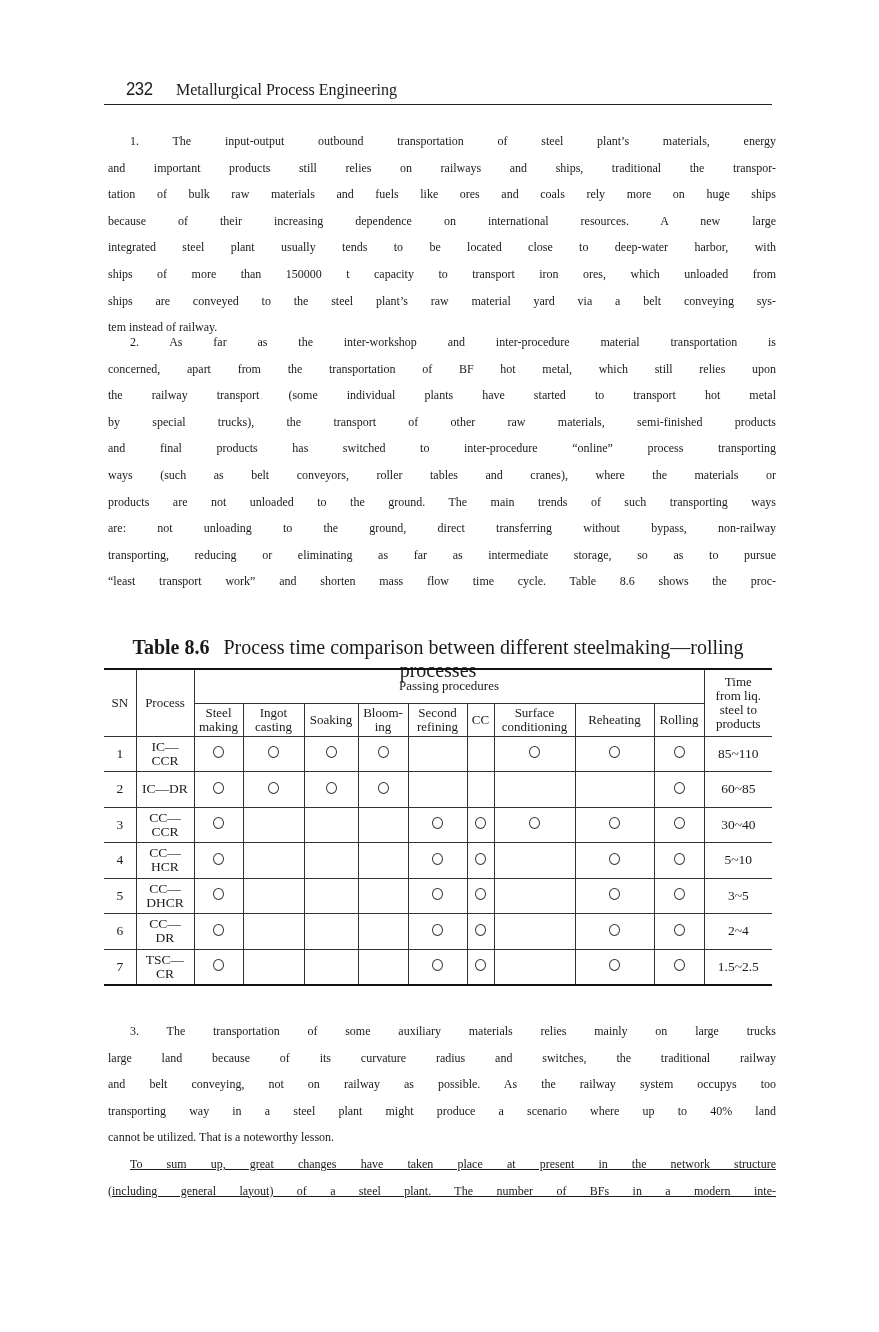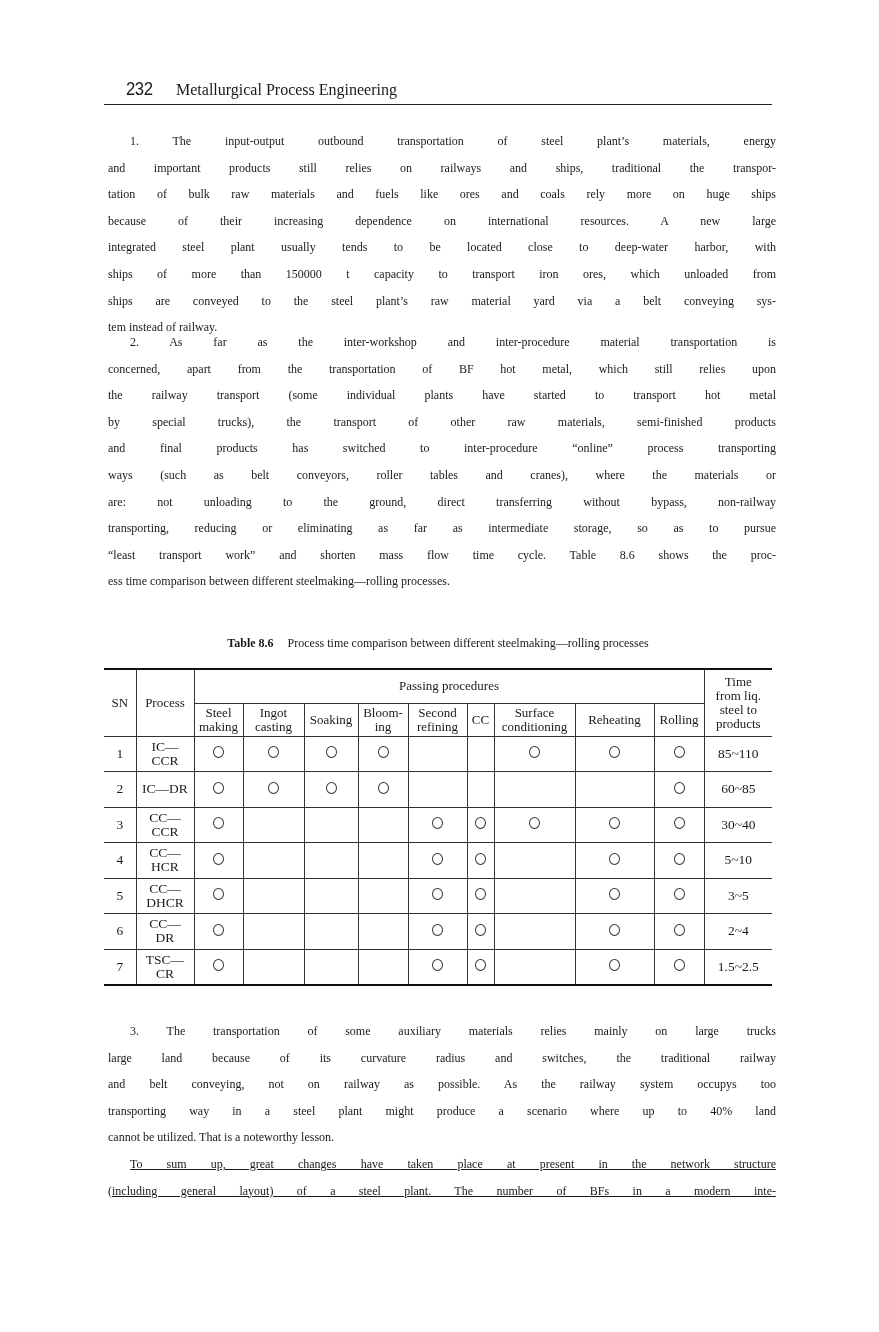--- a/index.html
+++ b/index.html
@@ -9,21 +9,21 @@
             border-bottom: 1.5px solid #222; }
   .pnum { position: absolute; left: 22px; top: 0px; font-family: "Liberation Sans", sans-serif;
           font-size: 19px; letter-spacing: -0.5px; transform: scaleX(0.88); transform-origin: left; }
   .htitle { position: absolute; left: 72px; top: 3px; font-size: 16px; }
   .para { position: absolute; left: 104px; width: 668px; font-size: 12px; line-height: 26.6px;
           text-align: justify; text-align-last: left; margin: 4px; }
   .para .ln { display: block; text-align: justify; text-align-last: justify; white-space: nowrap; }
   .para .ln.last { text-align-last: left; }
   .para .ln.ind { padding-left: 22px; }
   .caption { position: absolute; left: 104px; width: 668px; top: 636px; text-align: center;
-             font-size: 12px; }
+             font-size: 20px; }
   .caption b { margin-right: 14px; }
   table.t { position: absolute; left: 104px; top: 668px; width: 668px; border-collapse: collapse;
             font-size: 13px; table-layout: fixed; }
   table.t td, table.t th { border: 1px solid #333; text-align: center; padding: 0; font-weight: normal;
             line-height: 14px; }
   table.t { border-top: 2px solid #111; border-bottom: 2.5px solid #111; }
   table.t tr > *:first-child { border-left: none; }
   table.t tr > *:last-child { border-right: none; }
   table.t tbody tr { height: 35.5px; }
   table.t tbody td { font-size: 13.5px; }
@@ -50,24 +50,24 @@
   <span class="ln last">tem instead of railway.</span>
 </div>
 
 <div class="para" style="top:325px;">
   <span class="ln ind">2. As far as the inter-workshop and inter-procedure material transportation is</span>
   <span class="ln">concerned, apart from the transportation of BF hot metal, which still relies upon</span>
   <span class="ln">the railway transport (some individual plants have started to transport hot metal</span>
   <span class="ln">by special trucks), the transport of other raw materials, semi-finished products</span>
   <span class="ln">and final products has switched to inter-procedure “online” process transporting</span>
   <span class="ln">ways (such as belt conveyors, roller tables and cranes), where the materials or</span>
+  <span class="ln">products are not unloaded to the ground. The main trends of such transporting ways</span>
   <span class="ln">are: not unloading to the ground, direct transferring without bypass, non-railway</span>
   <span class="ln">transporting, reducing or eliminating as far as intermediate storage, so as to pursue</span>
   <span class="ln">“least transport work” and shorten mass flow time cycle. Table 8.6 shows the proc-</span>
-  <span class="ln last">ess time comparison between different steelmaking—rolling processes.</span>
 </div>
 
 <div class="caption">
   <b>Table 8.6</b><span>Process time comparison between different steelmaking—rolling processes</span>
 </div>
 
 <table class="t">
   <colgroup>
     <col style="width:32px">
       <col style="width:58px">

